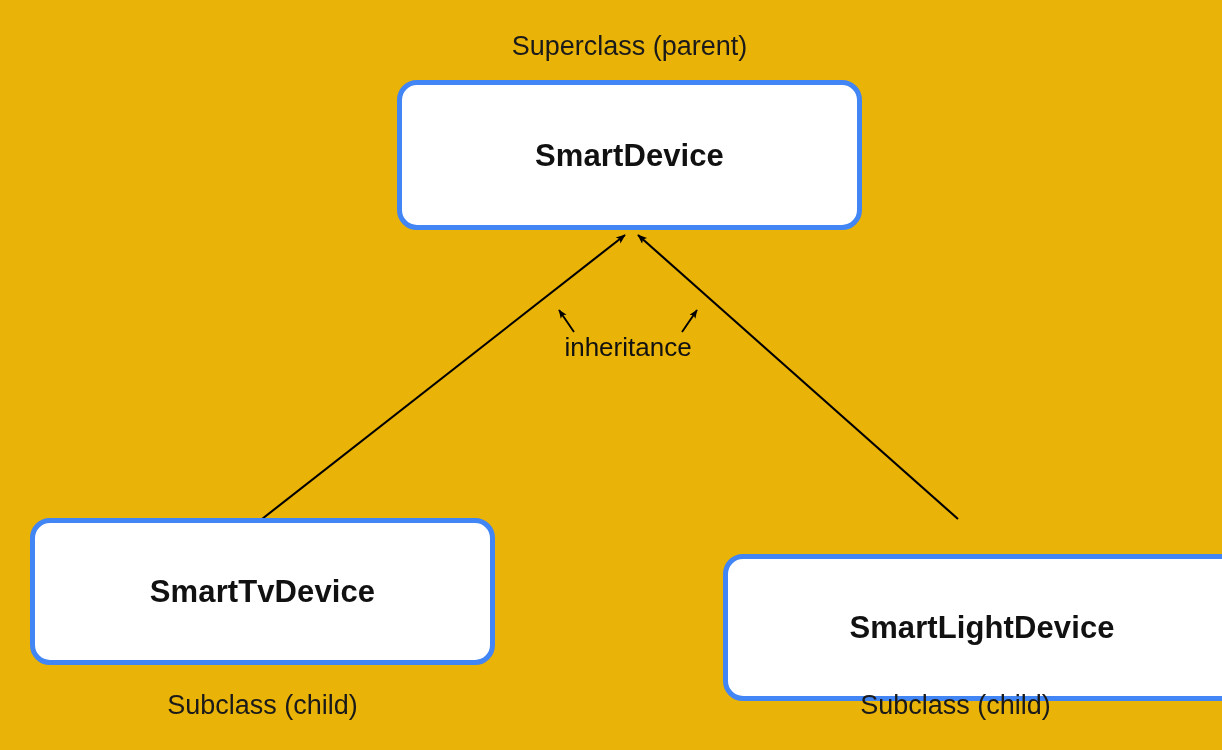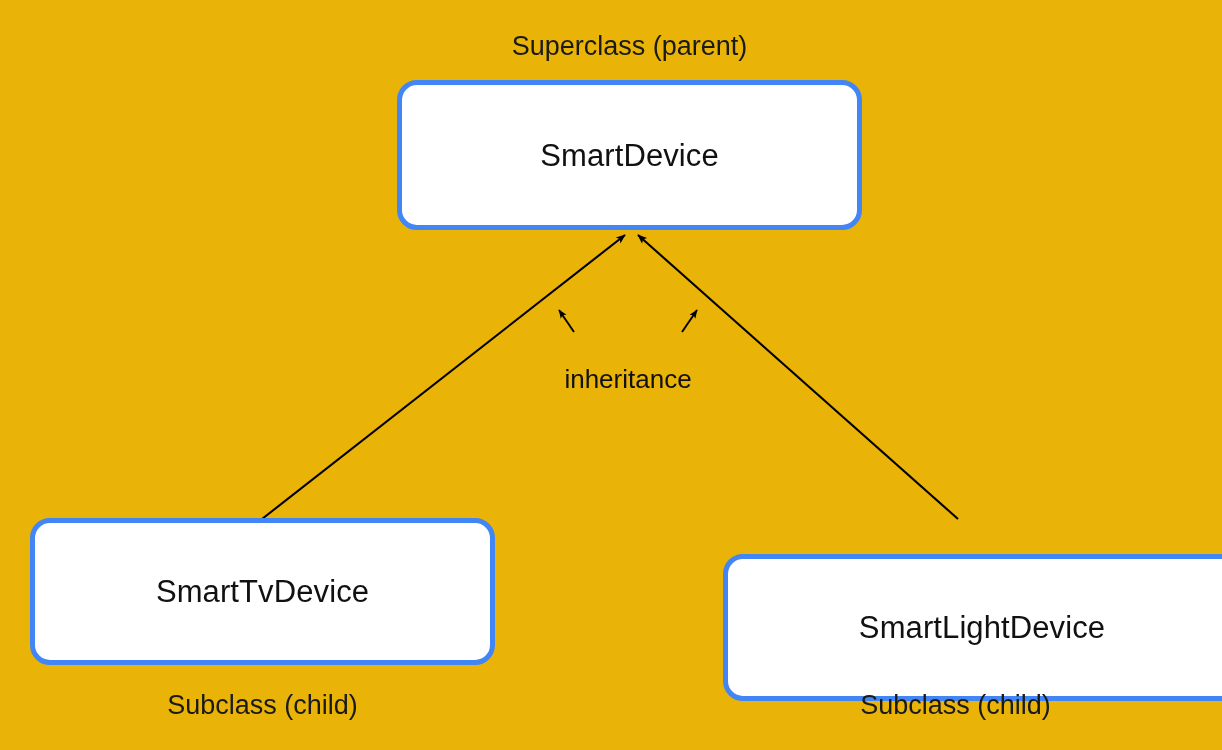--- a/index.html
+++ b/index.html
@@ -33,21 +33,21 @@
     box-sizing: border-box;
     background: #ffffff;
     border: 5px solid #4285F4;
     border-radius: 20px;
     display: flex;
     align-items: center;
     justify-content: center;
   }
   .node-title {
     font-size: 31px;
-    font-weight: 400;
+    font-weight: 700;
     color: #111111;
     letter-spacing: 0.1px;
     line-height: 1;
     white-space: nowrap;
   }
   .caption {
     position: absolute;
     font-size: 27px;
     font-weight: 400;
     color: #1a1a1a;
@@ -102,21 +102,20 @@
     left: 723px;
     top: 692px;
     width: 465px;
   }
 
   
   #label-inheritance {
     left: 478px;
     top: 334px;
     width: 300px;
-    margin-top: 32px;
   }
 </style>
 </head>
 <body>
 
 <div id="canvas">
 
   <svg class="edges" viewBox="0 0 1222 750" width="1222" height="750" aria-hidden="true">
     <defs>
       <marker id="arrowhead" markerWidth="11" markerHeight="11" refX="9.2" refY="4" orient="auto" markerUnits="userSpaceOnUse">

